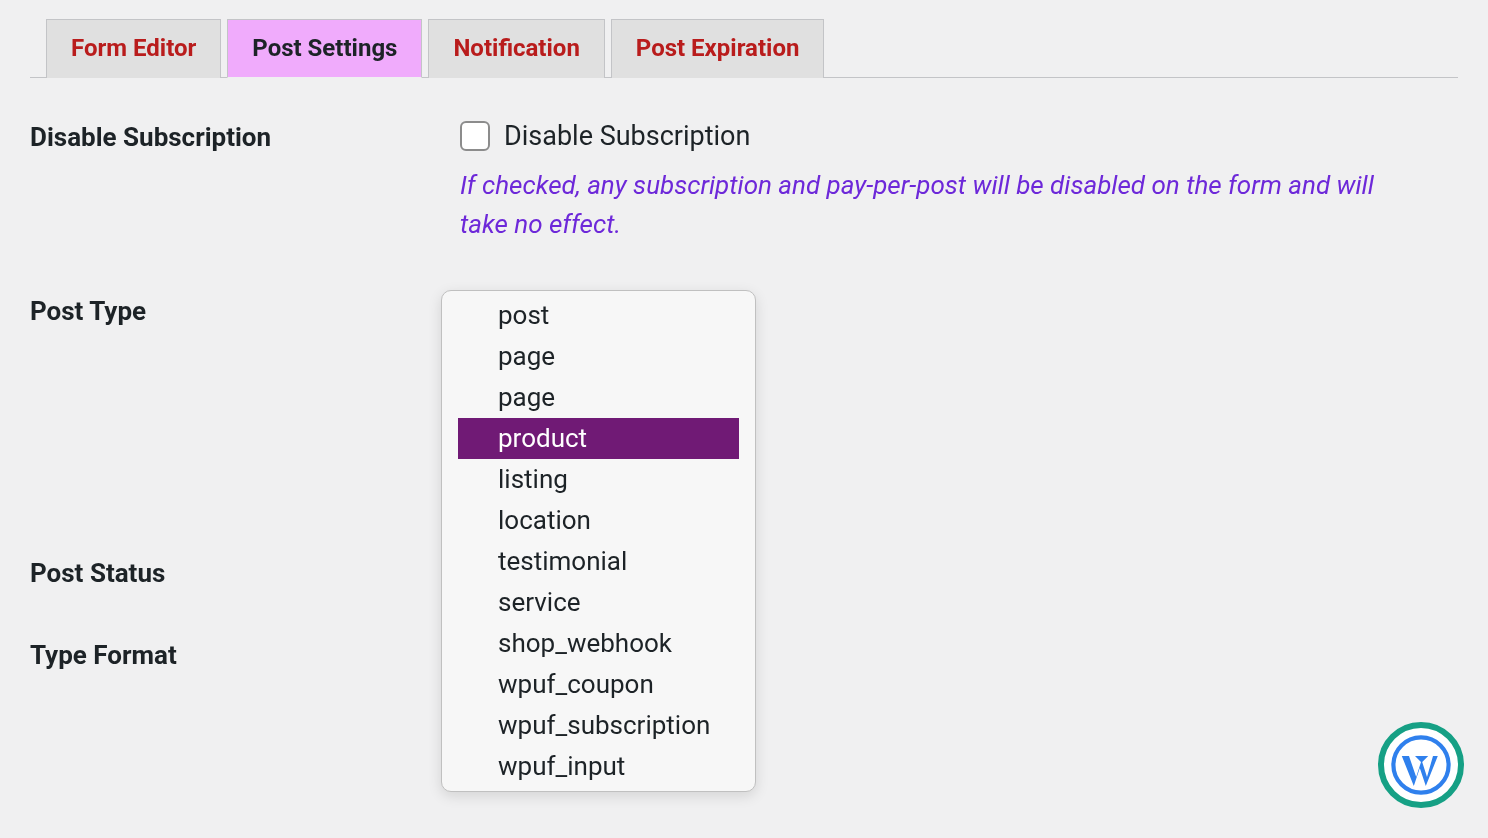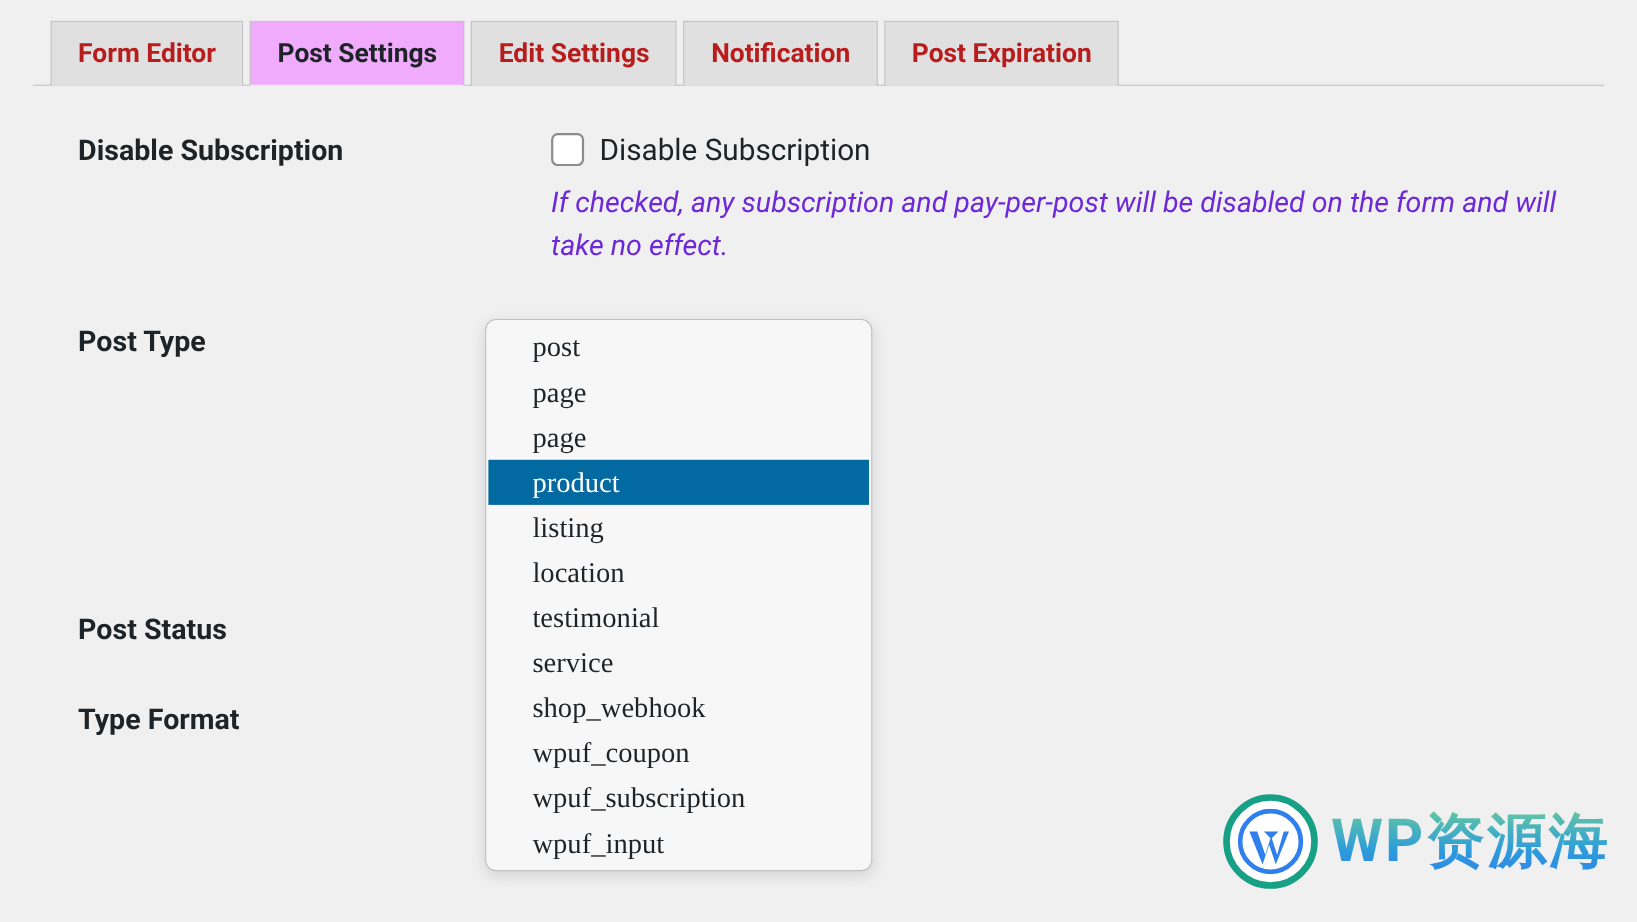--- a/index.html
+++ b/index.html
@@ -39,21 +39,20 @@
     .tab:first-child { margin-left: 16px; }
     .tab.active {
       background: #f0abfc;
       color: #1d2327;
       border-bottom: 1px solid #f0f0f1;
     }
 
     
     .form-area {
       padding-top: 42px;
-      margin-left: 41px;
     }
     .row {
       display: flex;
       align-items: flex-start;
       margin-bottom: 50px;
     }
     .row-label {
       width: 430px;
       font-size: 26px;
       font-weight: 700;
@@ -82,47 +81,46 @@
       font-size: 26px;
       line-height: 1.5;
       max-width: 930px;
     }
 
     
     .dropdown {
       position: absolute;
       left: 441px;
       top: 290px;
-      width: 352px;
+      width: 315px;
       background: #f7f7f7;
       border: 1px solid #c0c0c0;
       border-radius: 10px;
-      padding: 4px 2px;
+      padding: 4px 16px;
       box-shadow: 0 4px 14px rgba(0,0,0,0.12);
       z-index: 50;
-      font-family: Liberation Serif, serif;
     }
     .dd-item {
       display: flex;
       align-items: center;
       padding: 2px 10px 2px 10px;
       font-size: 26px;
       line-height: 37px;
       color: #1d2327;
       cursor: pointer;
     }
     .dd-check {
       width: 30px;
       text-align: center;
       font-size: 20px;
       color: #222;
     }
     .dd-item.selected .dd-check::before { content: "✓"; }
     .dd-item.highlighted {
-      background: #0369a1;
+      background: #701a75;
       color: #fff;
     }
 
     
     .row-posttype { margin-bottom: 230px; } 
 
     
     .watermark {
       position: absolute;
       right: 24px;
@@ -152,21 +150,20 @@
     }
   </style>
 </head>
 <body>
 
 <div class="panel">
 
   <div class="tabs">
     <div class="tab">Form Editor</div>
     <div class="tab active">Post Settings</div>
-    <div class="tab">Edit Settings</div>
     <div class="tab">Notification</div>
     <div class="tab">Post Expiration</div>
   </div>
 
   <div class="form-area">
 
     <div class="row">
       <div class="row-label">Disable Subscription</div>
       <div class="row-control">
         <div class="cb-line">
@@ -246,14 +243,13 @@
     </div>
   </div>
 
 <div class="watermark">
   <div class="wm-icon">
     <svg viewBox="0 0 100 100">
       <circle cx="50" cy="50" r="46" fill="none" stroke="#2f80ed" stroke-width="7"></circle>
       <path d="M18 35 L38 85 L48 55 L58 85 L78 35 L70 35 L60 70 L52 45 L62 35 L40 35 L50 45 L42 70 L30 35 Z" fill="#2f80ed"></path>
     </svg>
   </div>
-  <span class="wm-text">WP资源海</span>
 </div>
 
 </body></html>

